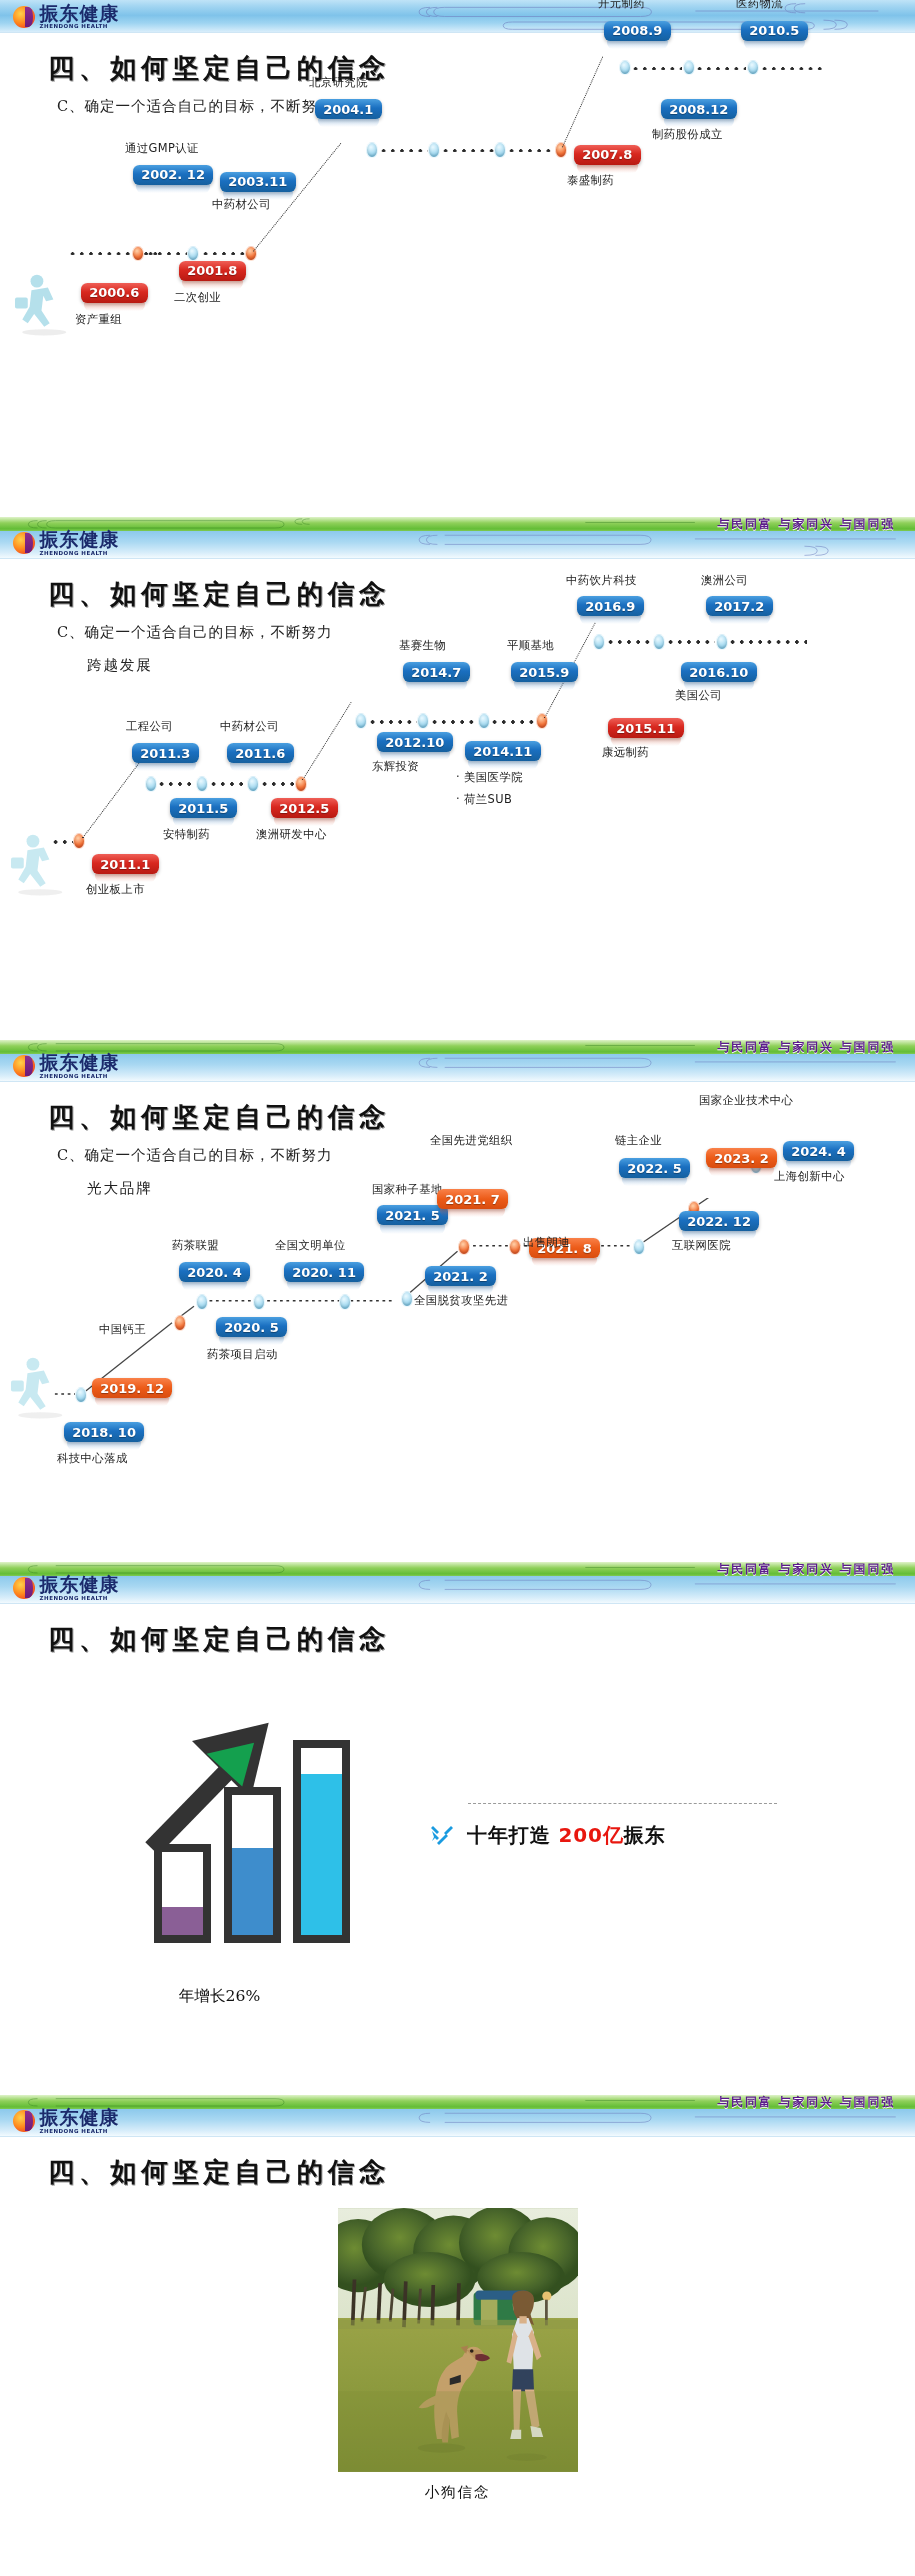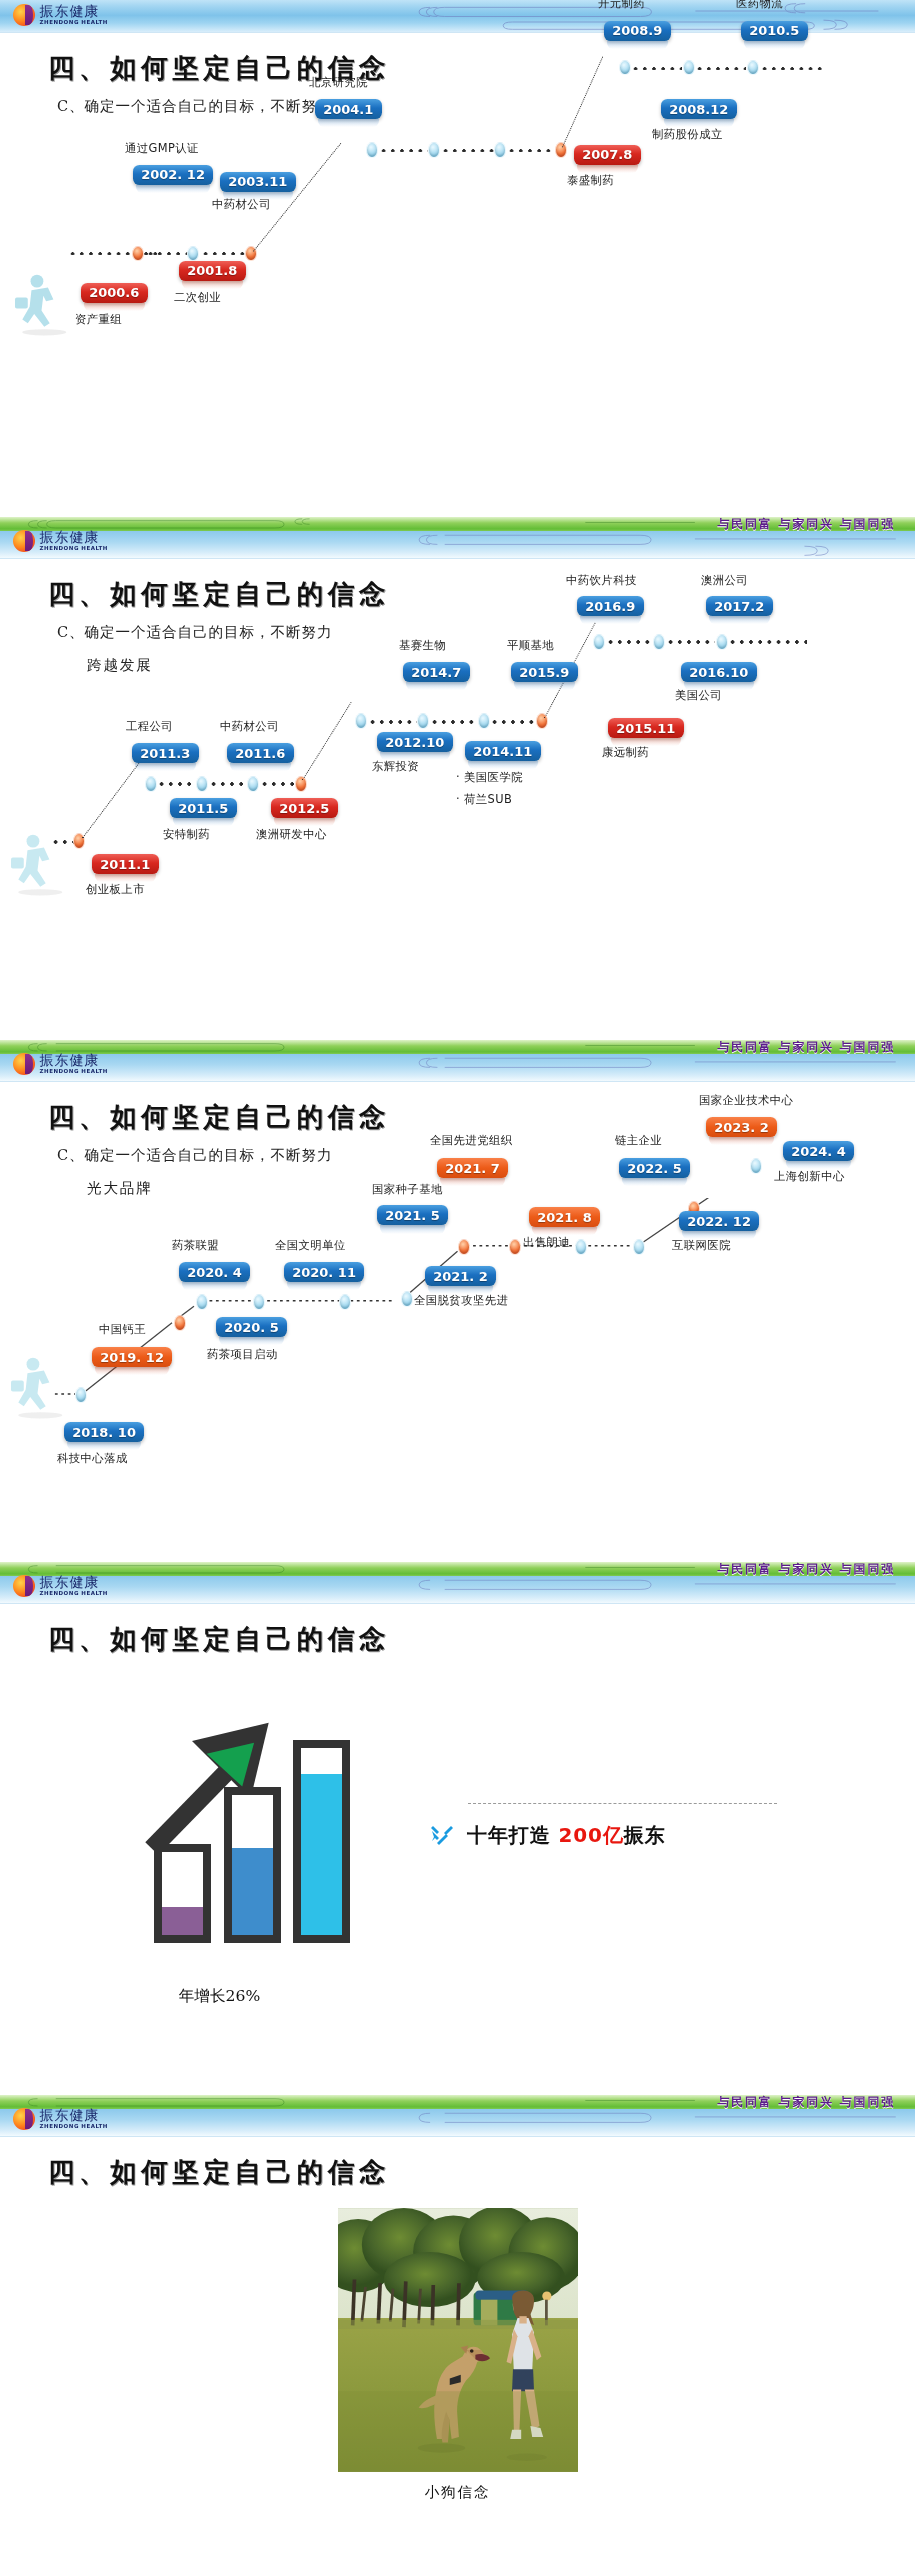--- a/index.html
+++ b/index.html
@@ -41,21 +41,21 @@
   .logo-mark {
     width:22px; height:22px; border-radius:50%;
     background:radial-gradient(circle at 35% 35%,#ffd24a 0%,#ff8a1e 45%,#f4511e 75%,#e03a10 100%);
     position:relative; overflow:hidden;
   }
   .logo-mark:after{
     content:""; position:absolute; right:1.8px; top:0.9px; width:8.2px; height:20px;
     background:linear-gradient(180deg,#8e2f8e,#6a1b7a); border-radius:0 50% 50% 0/0 60% 60% 0;
   }
   .logo-text { line-height:1; }
-  .logo-cn { font-size:14px; font-weight:normal; color:#1b2a6b; letter-spacing:0.9px; display:block; }
+  .logo-cn { font-size:19px; font-weight:bold; color:#1b2a6b; letter-spacing:0.9px; display:block; }
   .logo-en { font-size:5.5px; font-weight:bold; color:#1b2a6b; letter-spacing:0.5px; display:block; margin-top:1.8px;}
 
   
   .slide-title {
     font-family:"DejaVu Sans","Liberation Sans",sans-serif;
     font-size:26.5px; font-weight:bold; color:#111;
     letter-spacing:4.6px; padding-left:48px; padding-top:16.5px;
     text-shadow:0.9px 0.9px 0 #9a9a9a;
   }
   .sub-c {
@@ -82,21 +82,21 @@
   .chip {
     position:absolute; border-radius:6.4px; color:#fff; font-weight:bold;
     font-family:"DejaVu Sans","Liberation Sans",sans-serif;
     display:flex; align-items:center; justify-content:center; white-space:nowrap;
     padding:0 8.2px; height:20px; font-size:13px;
     box-shadow:0 1.8px 3.7px rgba(0,0,0,.28);
     text-shadow:0 0.9px 0.9px rgba(0,0,0,.35);
   }
   .chip.blue { background:linear-gradient(180deg,#4a9fe0 0%,#1a6fc0 45%,#15609f 100%); }
   .chip.red  { background:linear-gradient(180deg,#ef5f57 0%,#d8281f 45%,#b81a12 100%); }
-  .chip.orange{ background:linear-gradient(180deg,#f98149 0%,#ec5b18 50%,#d94d0f 100%); }
+  .chip.orange{ background:linear-gradient(180deg,#f98149 0%,#ec5b18 50%,#d94d0f 100%);margin-top:31px; }
   .chip:after{
     content:""; position:absolute; left:4%; right:4%; top:100%; height:8.2px; border-radius:0 0 6.4px 6.4px;
     background:linear-gradient(180deg,rgba(90,150,210,.35),rgba(255,255,255,0));
   }
   .chip.red:after,.chip.orange:after{ background:linear-gradient(180deg,rgba(220,90,60,.32),rgba(255,255,255,0)); }
 
   .lbl {
     position:absolute; font-family:"DejaVu Sans","Liberation Sans",sans-serif;
     font-size:11.4px; color:#1d1d1d; white-space:nowrap; letter-spacing:0.4px;
   }

